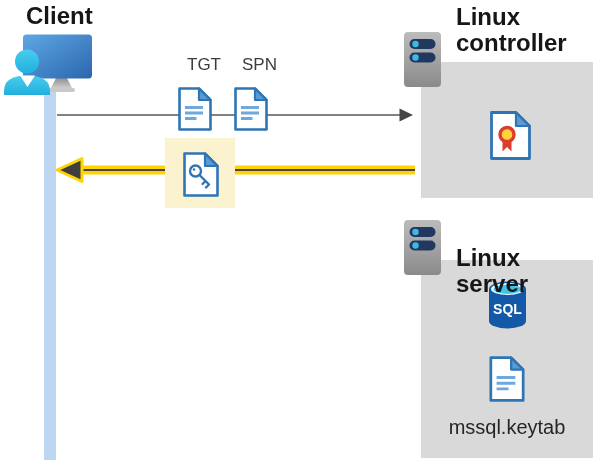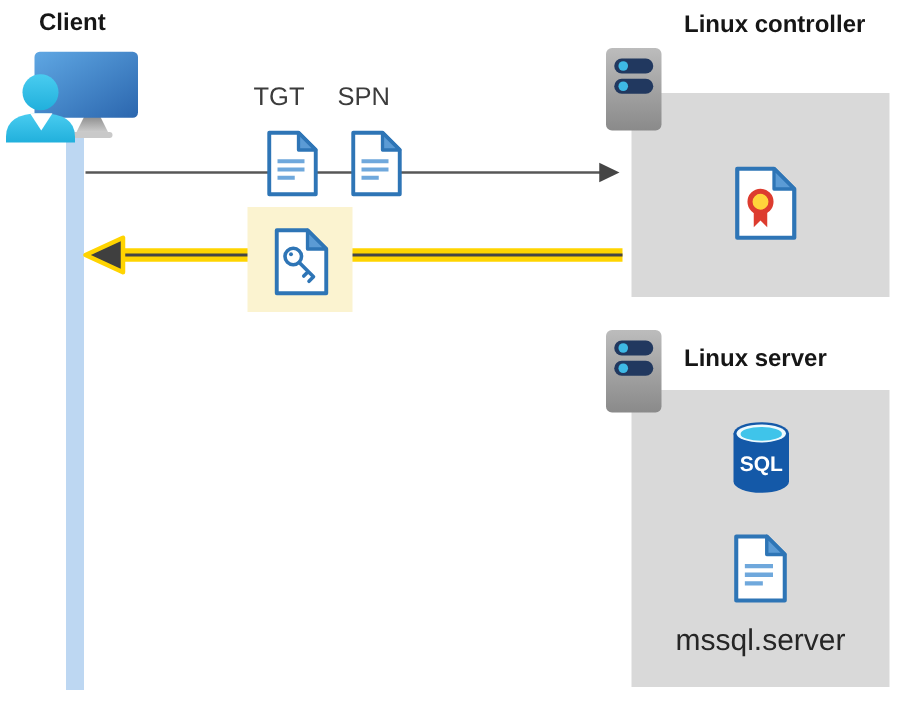--- a/index.html
+++ b/index.html
@@ -3,25 +3,25 @@
 <meta charset="utf-8">
 <style>
   html,body { margin:0; padding:0; background:#ffffff; }
   .canvas {
     position:relative; width:600px; height:468px; background:#ffffff;
     font-family:"Liberation Sans", sans-serif; overflow:hidden;
   }
   .abs { position:absolute; }
   .panel { background:#D9D9D9; }
   .title {
-    font-weight:bold; font-size:16px; line-height:26px; color:#161616;
+    font-weight:bold; font-size:24px; line-height:26px; color:#161616;
     letter-spacing:0;
   }
   .flow-label {
-    font-size:17px; line-height:20px; color:#3C3C3C; text-align:left;
+    font-size:17px; line-height:20px; color:#3C3C3C; text-align:right;
   }
   .file-label {
     font-size:20px; line-height:24px; color:#262626; text-align:center;
   }
   .lifeline { background:#BDD7F2; }
   .highlight { background:#FBF3D0; }
   svg { display:block; }
 </style>
 </head>
 <body>
@@ -134,17 +134,17 @@
   </svg>
 
   <div class="abs title" style="left:26px; top:3px;">Client</div>
 
   <div class="abs flow-label" style="left:169px; top:55px; width:52px;">TGT</div>
 
   <div class="abs flow-label" style="left:225px; top:55px; width:52px;">SPN</div>
 
   <div class="abs title" style="left:456px; top:4px; width:140px;">Linux controller</div>
 
-  <div class="abs title" style="left:456px; top:227px; width:140px;">Linux server</div>
+  <div class="abs title" style="left:456px; top:245px; width:140px;">Linux server</div>
 
-  <div class="abs file-label" style="left:421px; top:415px; width:172px;">mssql.server</div>
+  <div class="abs file-label" style="left:421px; top:415px; width:172px;">mssql.keytab</div>
 
 </div>
 
 </body></html>

